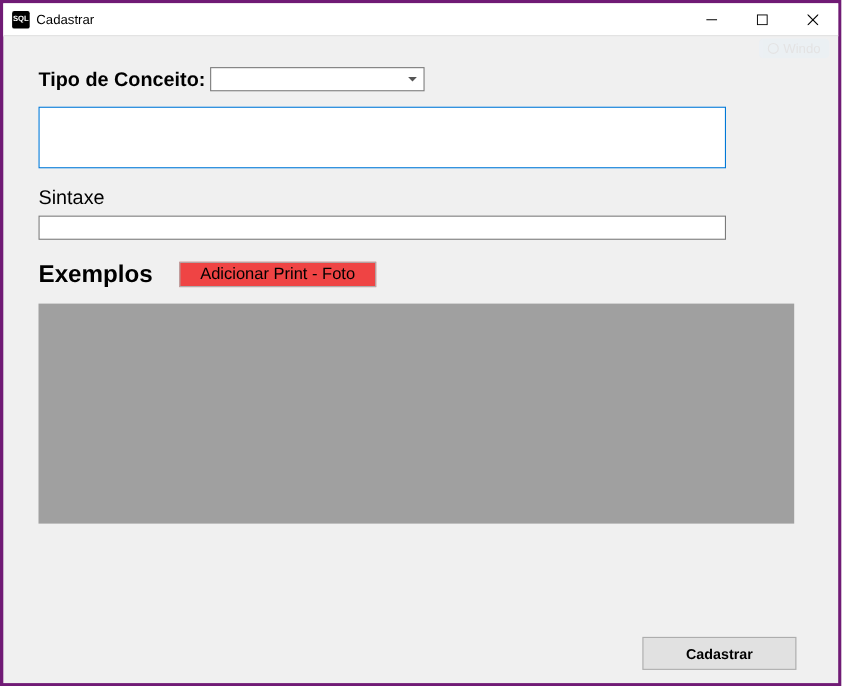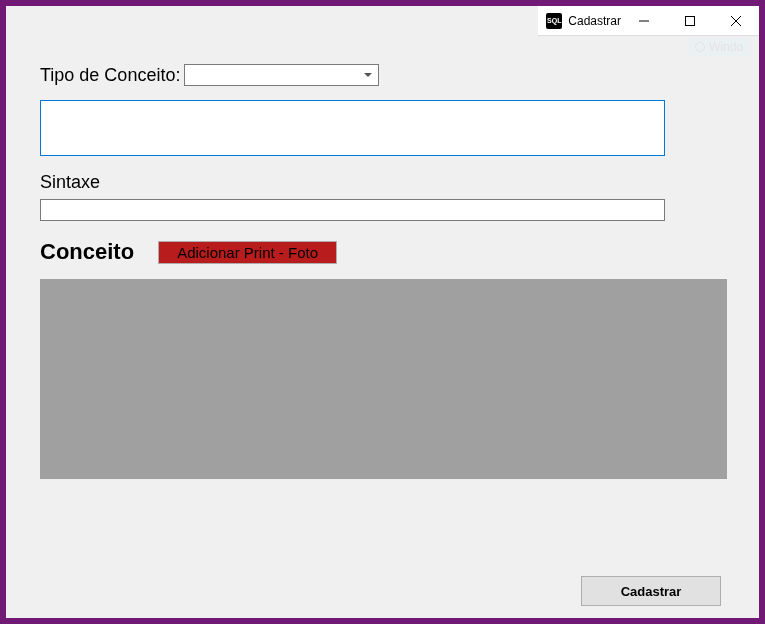--- a/index.html
+++ b/index.html
@@ -11,24 +11,23 @@
       font-family: "Segoe UI", Tahoma, sans-serif;
       background: #f0f0f0;
       width: 765px;
       height: 624px;
       overflow: hidden;
     }
     .window {
       width: 765px;
       height: 624px;
       background: #f0f0f0;
-      border: 6px solid #701a75;
+      border: 3px solid #701a75;
       display: flex;
       flex-direction: column;
-      align-items: flex-end;
     }
     .titlebar {
       height: 30px;
       background: #ffffff;
       display: flex;
       align-items: center;
       border-bottom: 1px solid #ddd;
     }
     .titlebar-icon {
       width: 16px;
@@ -73,21 +72,21 @@
       display: flex;
       flex-direction: column;
     }
     .row-tipo {
       display: flex;
       align-items: center;
       margin-bottom: 14px;
     }
     .label-bold {
       font-size: 18px;
-      font-weight: normal;
+      font-weight: bold;
       color: #000;
     }
     .combo {
       width: 195px;
       height: 22px;
       border: 1px solid #7a7a7a;
       background: #fff;
       margin-left: 4px;
       position: relative;
     }
@@ -143,21 +142,21 @@
     }
     .exemplos-label {
       font-size: 22px;
       font-weight: bold;
       margin-right: 24px;
     }
     .add-print-btn {
       font-size: 15px;
       font-family: inherit;
       padding: 2px 18px;
-      background: #b91c1c;
+      background: #ef4444;
       border: 1px solid #adadad;
       cursor: default;
     }
     .exemplos-panel {
       width: 687px;
       height: 200px;
       background: #a0a0a0;
     }
     .cadastrar-btn {
       position: absolute;
@@ -230,21 +229,21 @@
       <span class="label-bold">Tipo de Conceito:</span>
       <div class="combo"></div>
     </div>
 
     <textarea class="definicao-input" style=""></textarea>
 
     <div class="sintaxe-label">Sintaxe</div>
     <input type="text" class="sintaxe-input" value="" style="">
 
     <div class="row-exemplos">
-      <span class="exemplos-label">Conceito</span>
+      <span class="exemplos-label">Exemplos</span>
       <button class="add-print-btn">Adicionar Print - Foto</button>
     </div>
 
     <div class="exemplos-panel"></div>
 
     <button class="cadastrar-btn">Cadastrar</button>
   </div>
 </div>
 
 </body></html>

